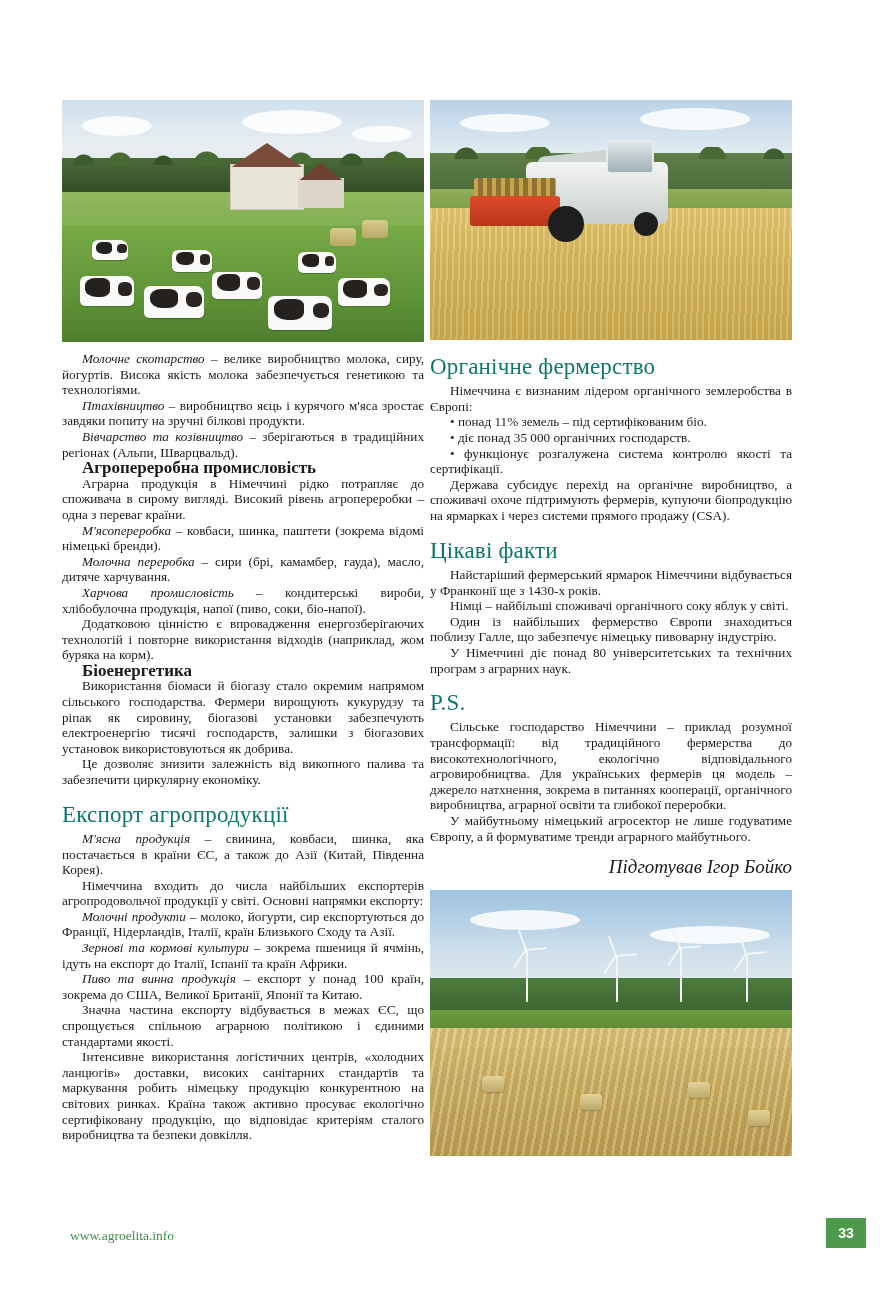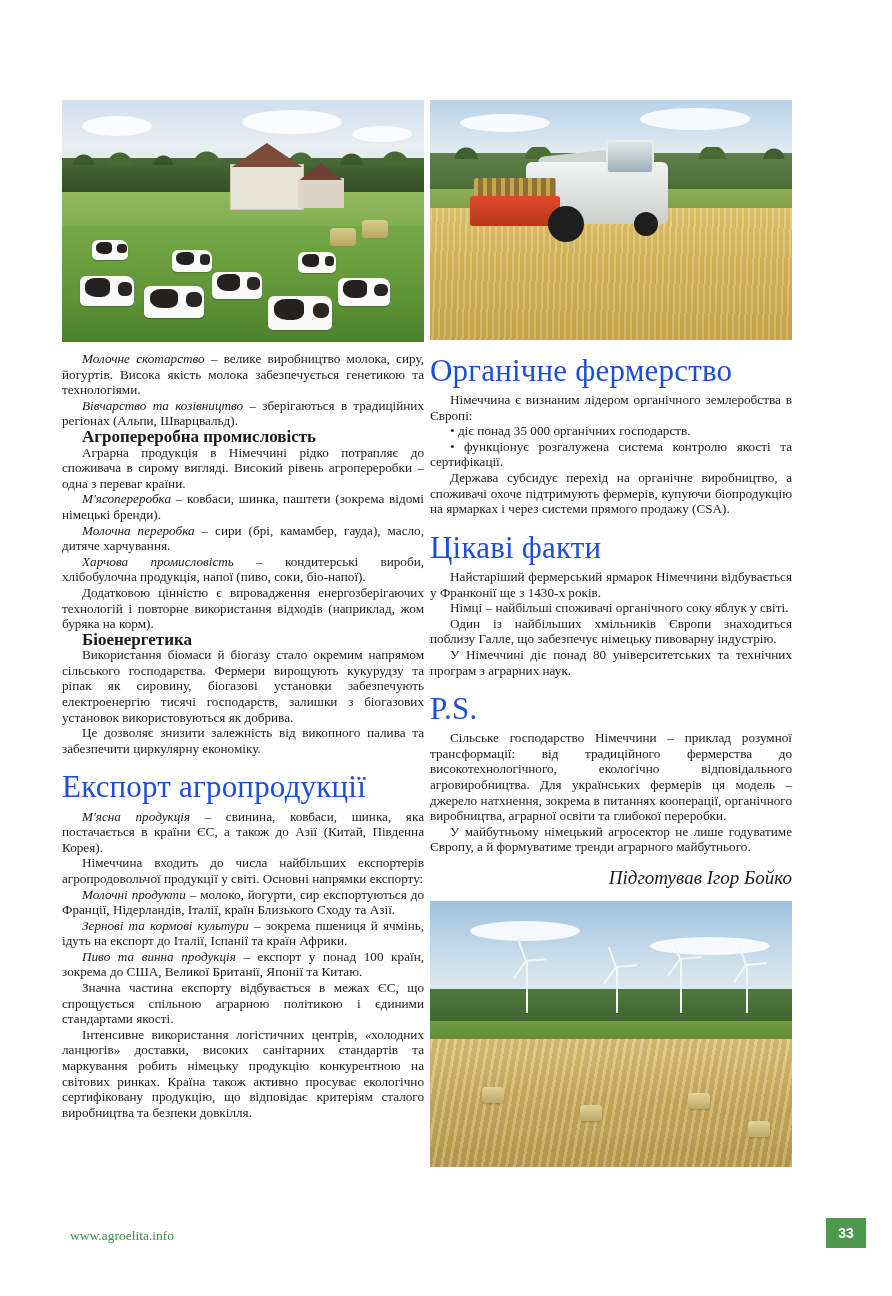--- a/index.html
+++ b/index.html
@@ -156,22 +156,22 @@
     background:#f2f5f6; transform-origin: 50% 1px;
   }
   .turbine::before { transform: rotate(35deg); }
   .turbine::after  { transform: rotate(-95deg); }
   .turbine .b3 { position:absolute; left:-1px; top:-1px; width:2px; height:22px;
     background:#f2f5f6; transform-origin:50% 1px; transform: rotate(160deg); display:block; }
 
   
   h2.section {
     font-family: "Liberation Serif", serif;
-    color: #1d4ed8;
-    font-size: 31px;
+    color: #0f766e;
+    font-size: 23px;
     font-weight: normal;
     margin: 14px 0 4px 0;
     line-height: 1.1;
     letter-spacing: .2px;
   }
   p.body {
     font-size: 13.2px;
     line-height: 15.6px;
     margin: 0;
     text-indent: 20px;
@@ -247,20 +247,21 @@
       <div class="ph-cow" style="left:150px;top:172px;width:50px;height:27px;"></div>
       <div class="ph-cow" style="left:206px;top:196px;width:64px;height:34px;"></div>
       <div class="ph-cow" style="left:276px;top:178px;width:52px;height:28px;"></div>
       <div class="ph-cow" style="left:110px;top:150px;width:40px;height:22px;"></div>
       <div class="ph-cow" style="left:236px;top:152px;width:38px;height:21px;"></div>
       <div class="ph-cow" style="left:30px;top:140px;width:36px;height:20px;"></div>
     </div>
 
     <div class="text-block">
       <p class="body"><span class="it">Молочне скотарство</span><span> – велике виробництво молока, сиру, йогуртів. Висока якість молока забезпечується генетикою та технологіями.</span></p>
+      <p class="body"><span class="it">Птахівництво</span><span> – виробництво яєць і курячого м'яса зростає завдяки попиту на зручні білкові продукти.</span></p>
       <p class="body"><span class="it">Вівчарство та козівництво</span><span> – зберігаються в традиційних регіонах (Альпи, Шварцвальд).</span></p>
     </div>
 
     <p class="subhead">Агропереробна промисловість</p>
 
     <div>
       <p class="body"><span>Аграрна продукція в Німеччині рідко потрапляє до споживача в сирому вигляді. Високий рівень агропереробки – одна з переваг країни.</span></p>
       <p class="body"><span class="it">М'ясопереробка</span><span> – ковбаси, шинка, паштети (зокрема відомі німецькі бренди).</span></p>
       <p class="body"><span class="it">Молочна переробка</span><span> – сири (брі, камамбер, гауда), масло, дитяче харчування.</span></p>
       <p class="body"><span class="it">Харчова промисловість</span><span> – кондитерські вироби, хлібобулочна продукція, напої (пиво, соки, біо-напої).</span></p>
@@ -301,28 +302,29 @@
       <div class="hv-body"></div>
       <div class="hv-cab"></div>
       <div class="hv-reel"></div>
       <div class="hv-head"></div>
       <div class="hv-wheel" style="left:118px;top:106px;width:36px;height:36px;"></div>
       <div class="hv-wheel" style="left:204px;top:112px;width:24px;height:24px;"></div>
     </div>
 
     <h2 class="section">Органічне фермерство</h2>
     <p class="body">Німеччина є визнаним лідером органічного землеробства в Європі:</p>
+    <p class="bullet">• понад 11% земель – під сертифікованим біо.</p>
     <p class="bullet">• діє понад 35 000 органічних господарств.</p>
     <p class="bullet">• функціонує розгалужена система контролю якості та сертифікації.</p>
     <p class="body">Держава субсидує перехід на органічне виробництво, а споживачі охоче підтримують фермерів, купуючи біопродукцію на ярмарках і через системи прямого продажу (CSA).</p>
 
     <h2 class="section">Цікаві факти</h2>
     <p class="body">Найстаріший фермерський ярмарок Німеччини відбувається у Франконії ще з 1430-х років.</p>
     <p class="body">Німці – найбільші споживачі органічного соку яблук у світі.</p>
-    <p class="body">Один із найбільших хмільників Європи знаходиться поблизу Галле, що забезпечує німецьку пивоварну індустрію.</p>
+    <p class="body">Один із найбільших фермерство Європи знаходиться поблизу Галле, що забезпечує німецьку пивоварну індустрію.</p>
     <p class="body">У Німеччині діє понад 80 університетських та технічних програм з аграрних наук.</p>
 
     <h2 class="section">P.S.</h2>
     <p class="body">Сільське господарство Німеччини – приклад розумної трансформації: від традиційного фермерства до високотехнологічного, екологічно відповідального агровиробництва. Для українських фермерів ця модель – джерело натхнення, зокрема в питаннях кооперації, органічного виробництва, аграрної освіти та глибокої переробки.</p>
     <p class="body">У майбутньому німецький агросектор не лише годуватиме Європу, а й формуватиме тренди аграрного майбутнього.</p>
 
     <p class="signature">Підготував Ігор Бойко</p>
 
     <div class="photo photo-field" style="margin-top:12px;">
       <div class="wf-sky"></div>

